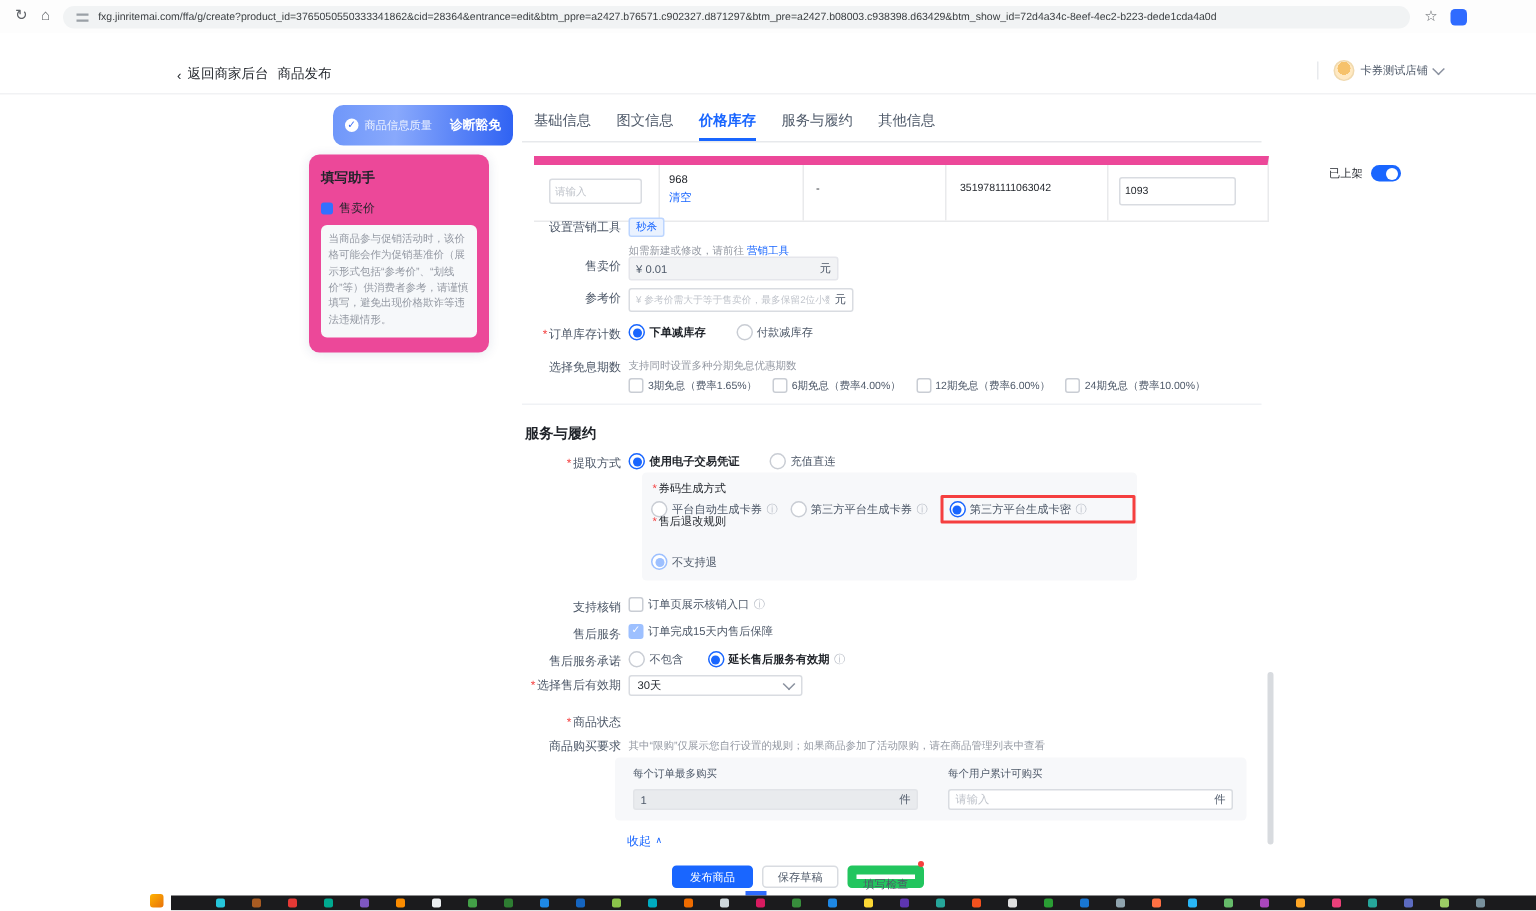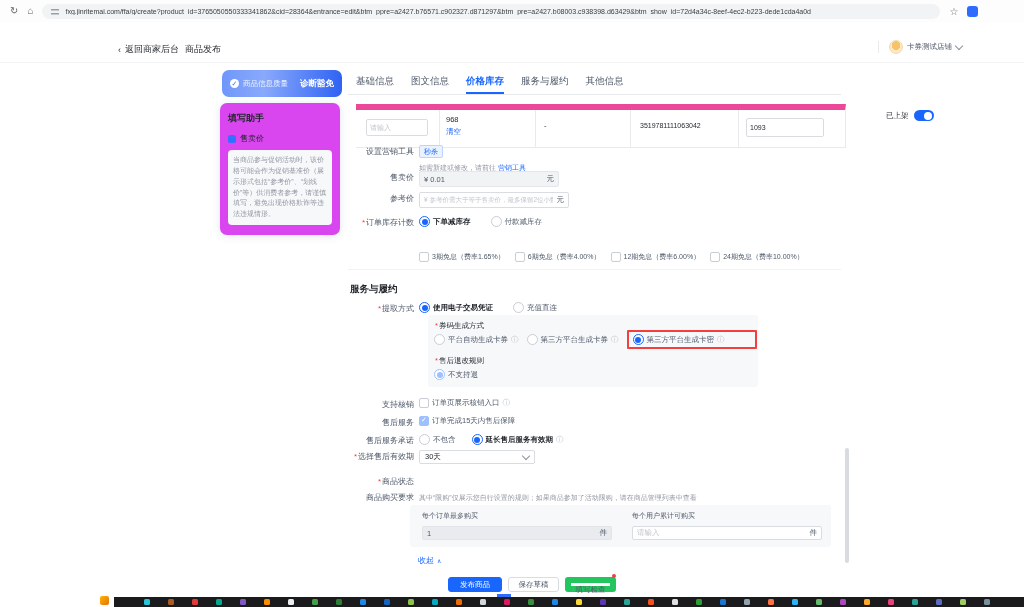--- a/index.html
+++ b/index.html
@@ -29,21 +29,21 @@
   .shop-name{font-size:7.5px;color:#4e5969;}
   .caret{width:5px;height:5px;border-right:1px solid #8a919f;border-bottom:1px solid #8a919f;transform:rotate(45deg);margin-top:-2px;}
 
   
   .sb-pill{position:absolute;left:222px;top:70px;width:120px;height:27px;border-radius:7px;
            background:linear-gradient(93deg,#6f97fa 0%,#89a9fc 35%,#2f62f3 100%);
            display:flex;align-items:center;gap:4px;padding:0 8px;box-sizing:border-box;}
   .sb-check{width:9px;height:9px;border-radius:50%;background:#fff;color:#3a6bf5;font-size:7px;line-height:9px;text-align:center;flex:none;}
   .sb-quality{font-size:7.5px;color:#eef3ff;}
   .sb-exempt{font-size:8.5px;color:#fff;font-weight:bold;margin-left:auto;}
-  .sb-card{position:absolute;left:220px;top:103px;width:120px;background:#d946ef;border-radius:7px;
+  .sb-card{position:absolute;left:206px;top:103px;width:120px;background:#ec4899;border-radius:7px;
            box-shadow:0 1px 8px rgba(31,56,118,.12);padding:9px 8px 10px;box-sizing:border-box;}
   .sb-title{font-size:9px;font-weight:bold;color:#1f2329;}
   .sb-field-row{display:flex;align-items:center;gap:4px;margin-top:8px;}
   .sb-field-icon{width:8px;height:8px;border-radius:2px;background:#3370ff;color:#fff;font-size:6px;line-height:8px;text-align:center;}
   .sb-field{font-size:8px;color:#1f2329;}
   .sb-tip{margin-top:6px;background:#f6f8fa;border-radius:4px;padding:5px;font-size:7px;line-height:1.55;color:#9499a3;}
 
   
   .tabs{position:absolute;left:348px;top:68px;width:493px;height:27px;display:flex;gap:17px;
         border-bottom:1px solid #e7e9ec;padding-left:8px;box-sizing:border-box;}
@@ -238,20 +238,26 @@
         <span class="rd sel"></span>
         <span class="opt-t on">下单减库存</span>
       </span>
       <span class="opt">
         <span class="rd"></span>
         <span class="opt-t">付款减库存</span>
       </span>
     </div>
   </div>
 
+  <div class="row" style="top:238px">
+    <div class="lbl">选择免息期数</div>
+    <div class="ctl">
+        <span class="note">支持同时设置多种分期免息优惠期数</span>
+      </div>
+  </div>
   <div class="row" style="top:252px">
     <div class="lbl"></div>
     <div class="ctl" style="gap:10px;">
       <span class="opt">
         <span class="cb"></span>
         <span class="opt-t" style="font-size:7px;">3期免息（费率1.65%）</span>
       </span>
       <span class="opt">
         <span class="cb"></span>
         <span class="opt-t" style="font-size:7px;">6期免息（费率4.00%）</span>
@@ -298,21 +304,21 @@
         <span class="info">ⓘ</span>
       </span>
       <span class="red-box">
         <span class="opt">
           <span class="rd sel"></span>
           <span class="opt-t">第三方平台生成卡密</span>
           <span class="info">ⓘ</span>
         </span>
       </span>
     </div>
-    <div class="sp-label req" style="top:41px;">售后退改规则</div>
+    <div class="sp-label req" style="top:28px;">售后退改规则</div>
     <div class="sp-opts" style="top:54px;">
       <span class="opt">
         <span class="rd dsel"></span>
         <span class="opt-t">不支持退</span>
       </span>
     </div>
   </div>
 
   <div class="row" style="top:398px">
     <div class="lbl">支持核销</div>

